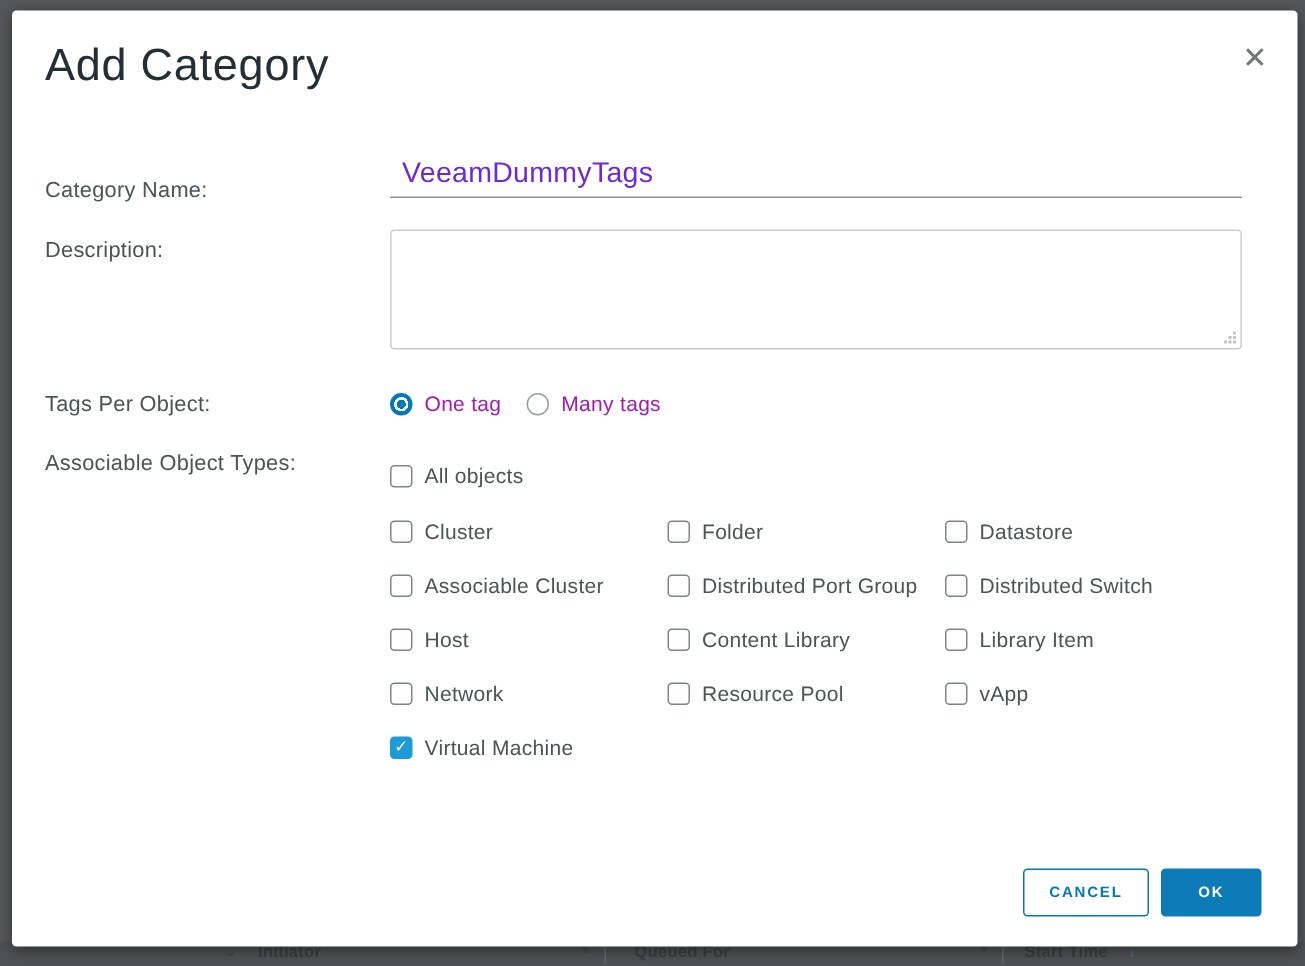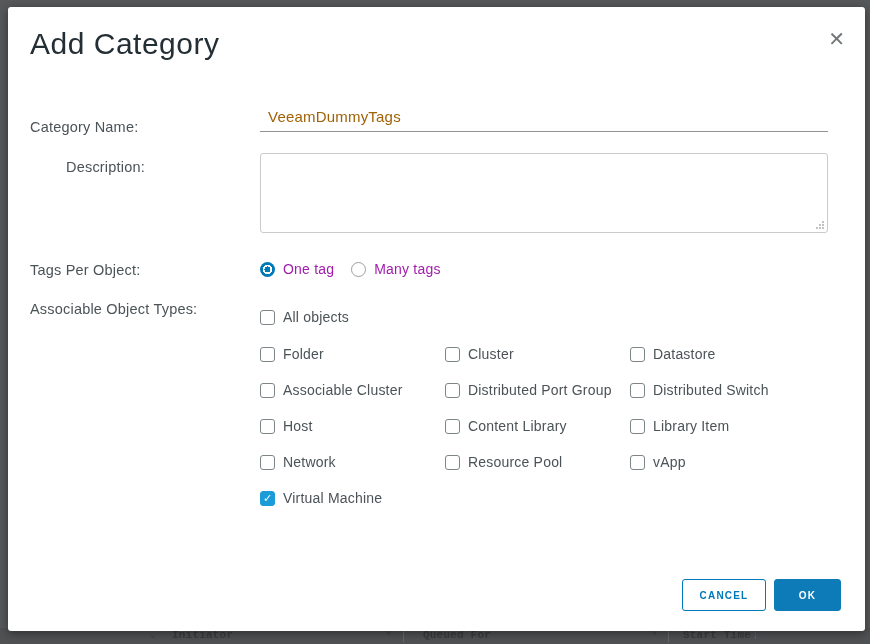--- a/index.html
+++ b/index.html
@@ -3,21 +3,21 @@
 <meta charset="utf-8">
 <style>
   * { margin:0; padding:0; box-sizing:border-box; }
   html,body { width:870px; height:644px; overflow:hidden; }
   body { font-family:"Liberation Sans","DejaVu Sans",sans-serif; background:#57585a; position:relative; }
 
   
   .backdrop-bottom {
     position:absolute; left:0; right:0; bottom:0; height:16px;
     background:#505153; overflow:hidden;
-    color:#3a3c3e; font-size:11px; font-weight:bold; letter-spacing:.2px;font-family:Liberation Mono, monospace;
+    color:#3a3c3e; font-size:11px; font-weight:bold; letter-spacing:.2px;
   }
   .backdrop-bottom .bh { position:absolute; top:1px; white-space:nowrap; }
   .bh-caret1   { left:150px; color:#404244; font-size:9px; }
   .bh-col1     { left:172px; }
   .bh-filter1  { left:386px; color:#45474a; font-size:8px; }
   .bh-div1     { left:403px; top:0; height:13px; width:1px; background:rgba(255,255,255,.14); }
   .bh-col2     { left:423px; }
   .bh-filter2  { left:652px; color:#45474a; font-size:8px; }
   .bh-div2     { left:668px; top:0; height:13px; width:1px; background:rgba(255,255,255,.14); }
   .bh-col3     { left:683px; }
@@ -38,29 +38,29 @@
     font-size:20px; font-weight:300; color:#727679; cursor:pointer;
     line-height:20px; background:none; border:none;
     font-family:"Liberation Sans",sans-serif;
   }
 
   .row-label {
     position:absolute; left:22px;
     font-size:14.5px; color:#4b5357; letter-spacing:.2px;
   }
   .lbl-category { top:112px;text-align:center; }
-  .lbl-desc     { top:152px;margin-left:36px; }
+  .lbl-desc     { top:152px; }
   .lbl-tags     { top:255px; }
   .lbl-assoc    { top:294px; }
 
   
   .name-input {
     position:absolute; left:252px; top:98px; width:calc(100% - 289px); height:27px;
     border:none; border-bottom:1px solid #8f9396; border-radius:0;
-    padding:0 0 4px 8px; font-size:15px; color:#a16207; letter-spacing:.2px;
+    padding:0 0 4px 8px; font-size:19px; color:#6d28d9; letter-spacing:.2px;
     font-family:"Liberation Sans","DejaVu Sans",sans-serif; background:transparent; outline:none;
   }
 
   
   .desc-wrap { position:absolute; left:252px; top:146px; width:calc(100% - 289px); height:80px; }
   .desc-input {
     width:100%; height:100%; resize:none;
     border:1px solid #c8cccd; border-radius:3px;
     padding:6px 8px; font-size:14px; color:#3f474c;
     font-family:"Liberation Sans","DejaVu Sans",sans-serif; outline:none;
@@ -160,25 +160,25 @@
   </div>
 
   <div class="row-label lbl-assoc">Associable Object Types:</div>
   <label class="cb-item all-objects">
     <span class="checkbox" id="all-objects-box"></span>
     <span class="cb-label">All objects</span>
   </label>
   <div class="object-type-grid">
       <label class="cb-item">
         <span class="checkbox"></span>
+        <span class="cb-label">Cluster</span>
+      </label>
+      <label class="cb-item">
+        <span class="checkbox"></span>
         <span class="cb-label">Folder</span>
-      </label>
-      <label class="cb-item">
-        <span class="checkbox"></span>
-        <span class="cb-label">Cluster</span>
       </label>
       <label class="cb-item">
         <span class="checkbox"></span>
         <span class="cb-label">Datastore</span>
       </label>
       <label class="cb-item">
         <span class="checkbox"></span>
         <span class="cb-label">Associable Cluster</span>
       </label>
       <label class="cb-item">

